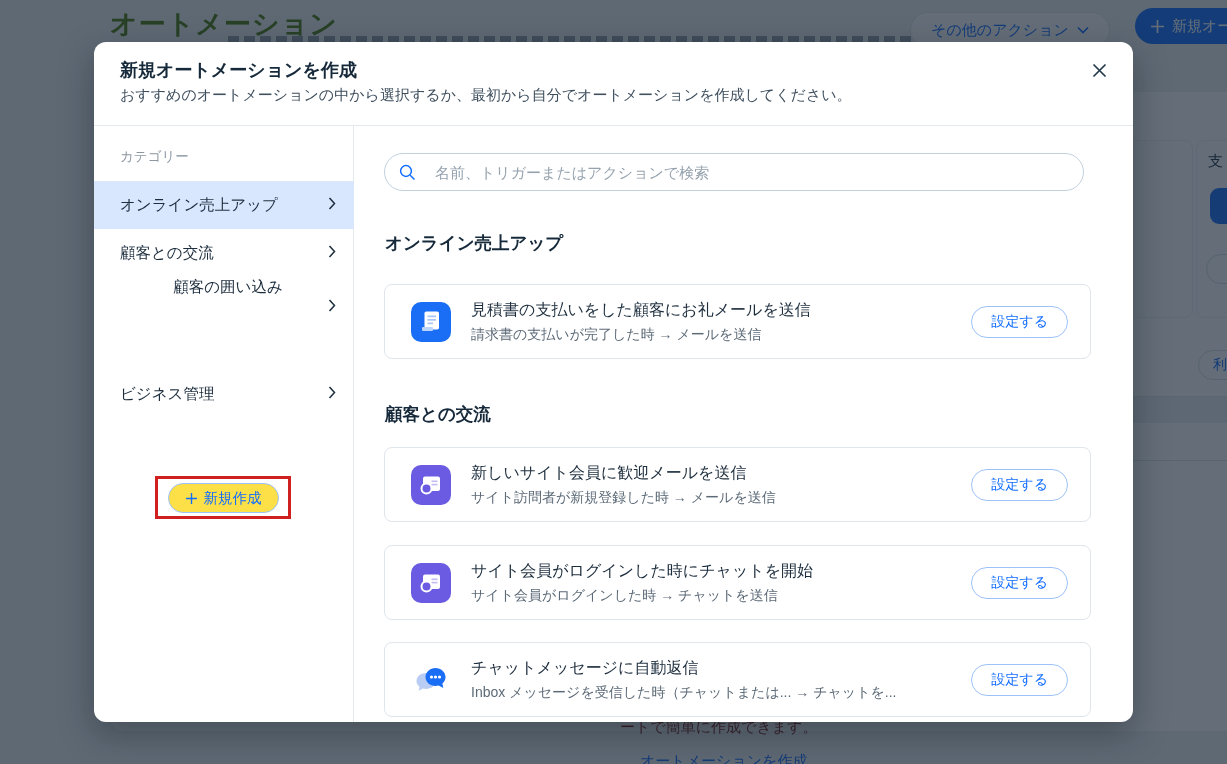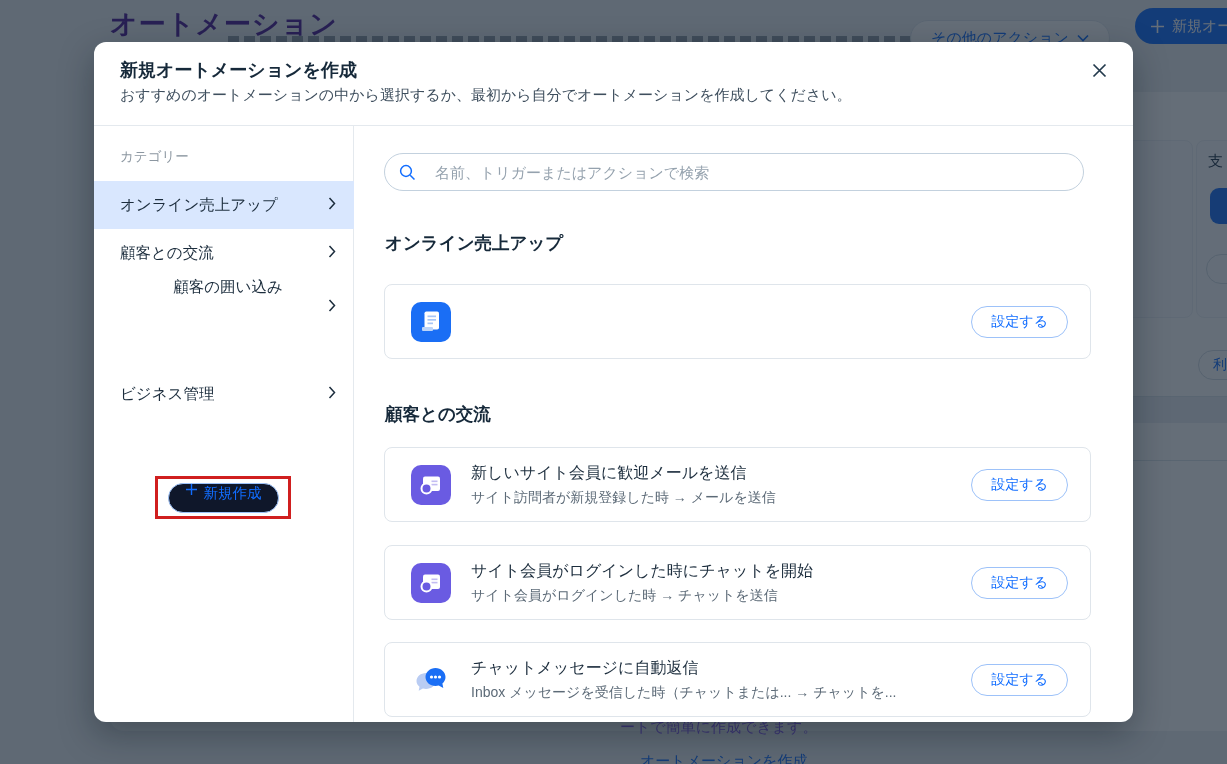--- a/index.html
+++ b/index.html
@@ -2,41 +2,41 @@
 <html><head>
 <meta charset="utf-8">
 <style>
   * { margin:0; padding:0; box-sizing:border-box; }
   html,body { width:1227px; height:764px; overflow:hidden;
     font-family:"Liberation Sans","DejaVu Sans",sans-serif; background:#eef1f4; }
   .abs { position:absolute; }
 
   
   #bg-page { position:absolute; inset:0; }
-  .page-title { left:110px; top:6px; font-size:27px; font-weight:bold; color:#4c1d95; letter-spacing:1px; }
+  .page-title { left:110px; top:6px; font-size:27px; font-weight:bold; color:#4d7c0f; letter-spacing:1px; }
   .clipped-subtitle { left:228px; top:36px; width:850px; height:8px;
     background:repeating-linear-gradient(90deg,#7b8894 0 11px,transparent 11px 16px); opacity:.8; }
   .pill-btn { display:flex; align-items:center; justify-content:center; gap:8px;
     border-radius:18px; font-size:15px; cursor:pointer; }
-  .more-actions { left:910px; top:20px; width:200px; height:36px; background:#fff;
+  .more-actions { left:910px; top:12px; width:200px; height:36px; background:#fff;
     border:1px solid #dfe5ec; color:#116dff; }
   .new-automation { left:1135px; top:8px; width:220px; height:36px; background:#116dff;
     color:#fff; justify-content:flex-start; padding-left:16px; white-space:nowrap; }
   .content-panel { left:110px; top:92px; width:1180px; height:639px; background:#fff; border-radius:14px; }
   .bg-card-a { left:890px; top:48px; width:193px; height:178px; background:#fbfcfe; border:1px solid #eef1f5; border-radius:8px; }
   .bg-card-b { left:1086px; top:48px; width:190px; height:178px; background:#fbfcfe; border:1px solid #eef1f5; border-radius:8px; }
   .bg-card-label { left:118px; top:12px; font-size:15px; color:#22354a; }
   .bg-card-icon { left:122px; top:48px; width:36px; height:36px; border-radius:9px; background:#1a6ef5; }
   .bg-card-pill { left:118px; top:118px; width:70px; height:30px; border:1px solid #d4dce4; border-radius:15px; }
   .bg-use-pill { left:1088px; top:258px; width:120px; height:30px; border:1px solid #d4dce4; border-radius:15px;
     display:flex; align-items:center; padding-left:14px; color:#116dff; font-size:14px; }
   .bg-band { left:10px; top:305px; right:0; height:26px; background:#e9eef3; }
   .bg-line { left:10px; right:0; height:1px; background:#dde3ea; }
   .bg-search-txt { left:26px; top:340px; font-size:14px; color:#6c7a87; }
-  .bg-bottom-text { left:510px; top:626px; font-size:15px; color:#8b5cf6; }
+  .bg-bottom-text { left:510px; top:626px; font-size:15px; color:#7f1d1d; }
   .bg-bottom-link { left:530px; top:660px; font-size:15px; color:#116dff; }
 
   
   #dim-overlay { position:absolute; inset:0; background:rgba(22,35,50,0.66); }
 
   
   #modal { position:absolute; left:94px; top:42px; width:1039px; height:680px;
     background:#fff; border-radius:12px; box-shadow:0 12px 34px rgba(10,20,30,.35); }
   .modal-title { left:26px; top:16px; font-size:18px; font-weight:bold; color:#16293a; }
   .modal-subtitle { left:26px; top:44px; font-size:15px; color:#3f4f5e; }
@@ -46,22 +46,22 @@
 
   
   .m-sidebar { position:absolute; left:0; top:0; bottom:0; width:260px; border-right:1px solid #e4e9ee; }
   .cat-heading { left:26px; top:22px; font-size:13.5px; color:#8c97a1; }
   .side-item { position:absolute; left:0; width:260px; height:48px; display:flex; align-items:center;
     padding:0 18px 0 26px; font-size:15.5px; color:#1c2d3d; cursor:pointer; }
   .side-item.sel { background:#d9e7fe; }
   .side-item .chev { margin-left:auto; }
   .red-box { left:61px; top:350px; width:136px; height:43px; border:3px solid #d01f1f; }
   .new-create-btn { left:74px; top:357px; width:111px; height:30px; border:1px solid #9dc2f9;
-    border-radius:16px; color:#116dff; font-size:14.5px; display:flex; align-items:flex-start;
-    justify-content:center; gap:7px; cursor:pointer; background:#0f172a; }
+    border-radius:16px; color:#116dff; font-size:14.5px; display:flex; align-items:center;
+    justify-content:center; gap:7px; cursor:pointer; background:#fde047; }
 
   
   .m-content { position:absolute; left:261px; right:0; top:0; bottom:0; overflow:hidden; }
   .search-box { left:29px; top:27px; width:700px; height:38px; border:1px solid #c3d1de; border-radius:19px;
     display:flex; align-items:center; padding:0 14px; gap:19px; background:#fff; }
   .search-box input { border:none; outline:none; flex:1; font-size:15px; color:#22354a;
     font-family:inherit; background:transparent; }
   .search-box input::placeholder { color:#95a2ae; }
   .sec-title { left:30px; top:0; font-size:17.5px; font-weight:bold; color:#16293a; }
   .card { left:29px; width:707px; height:75px; border:1px solid #dfe5eb; border-radius:8px; background:#fff;
@@ -175,20 +175,24 @@
 
       <div class="abs card" style="top:158px;">
         <svg class="card-icon" viewBox="0 0 40 40">
           <rect width="40" height="40" rx="10" fill="#1a6ef5"></rect>
           <rect x="13.5" y="9.5" width="14.5" height="18" rx="1.8" fill="#fff"></rect>
           <rect x="16.5" y="13.5" width="8.5" height="1.7" fill="#a7c6f7"></rect>
           <rect x="16.5" y="17" width="8.5" height="1.7" fill="#a7c6f7"></rect>
           <rect x="16.5" y="20.5" width="5.5" height="1.7" fill="#a7c6f7"></rect>
           <rect x="11" y="25" width="11" height="4" rx="1" fill="#bcd4f8"></rect>
         </svg>
+        <div class="card-text">
+          <div class="card-title">見積書の支払いをした顧客にお礼メールを送信</div>
+          <div class="card-sub">請求書の支払いが完了した時 → メールを送信</div>
+        </div>
         <button class="setup-btn">設定する</button>
       </div>
 
       <div class="abs sec-title" style="top:276px;">顧客との交流</div>
 
       <div class="abs card" style="top:321px;">
         <svg class="card-icon" viewBox="0 0 40 40">
           <rect width="40" height="40" rx="10" fill="#6a5be2"></rect>
           <rect x="12" y="11.5" width="17" height="14.5" rx="2" fill="#fff"></rect>
           <rect x="20.5" y="15.5" width="6" height="1.6" fill="#c3bcf2"></rect>

